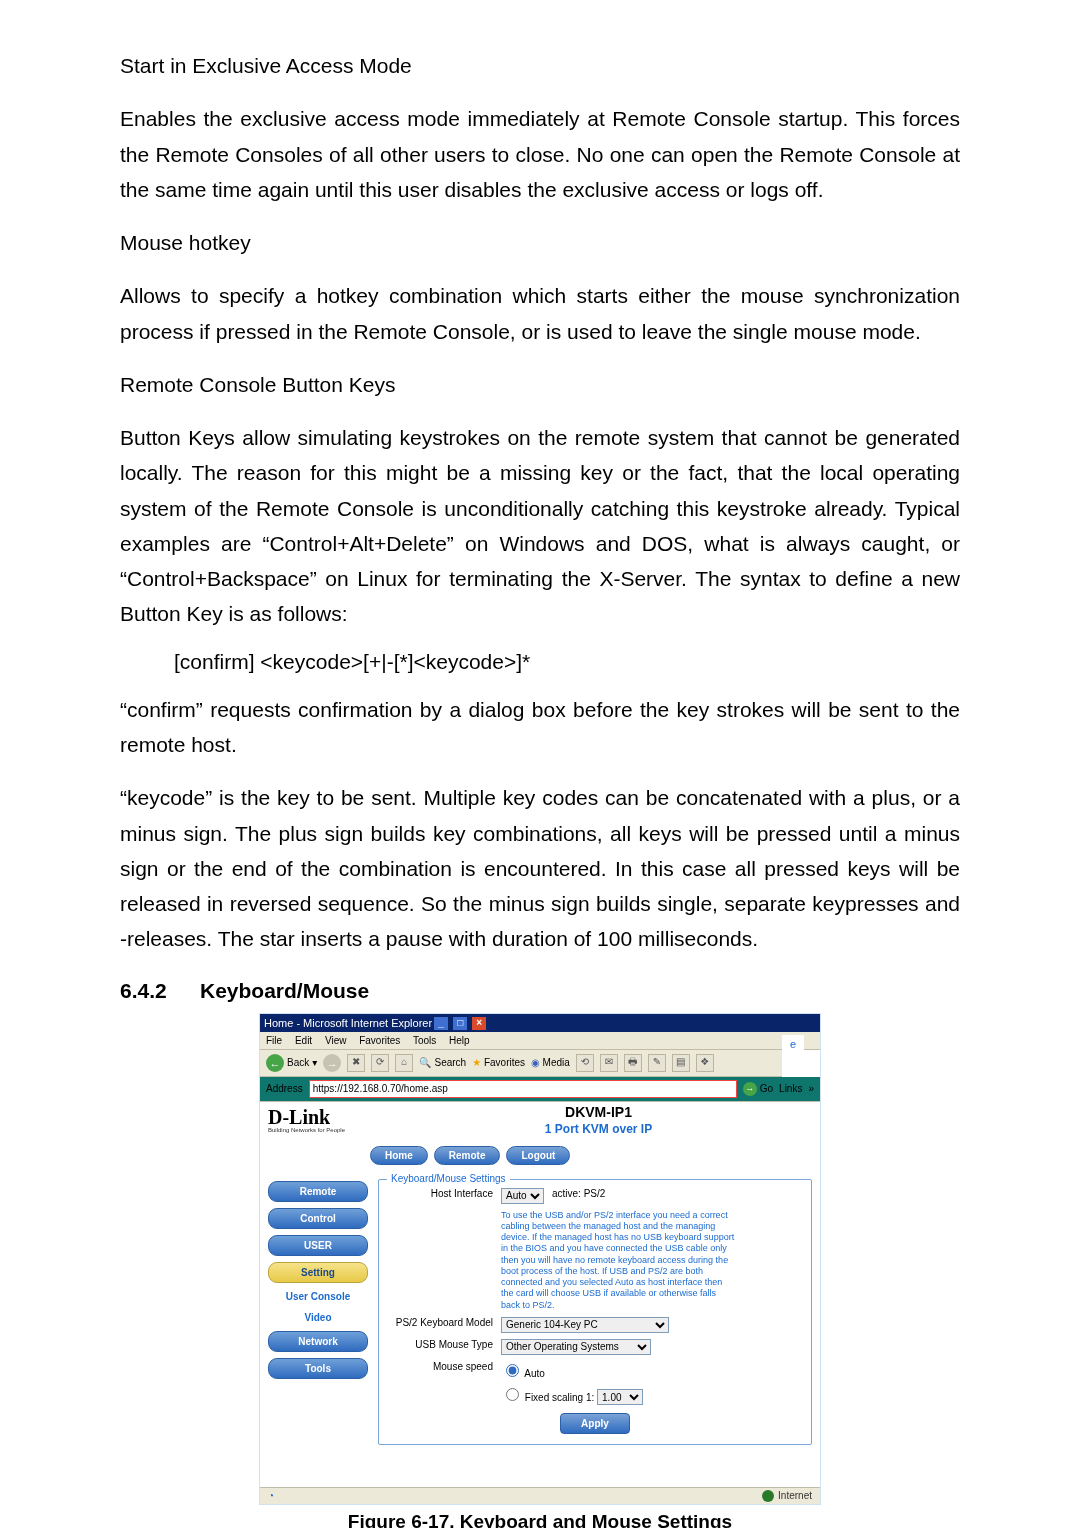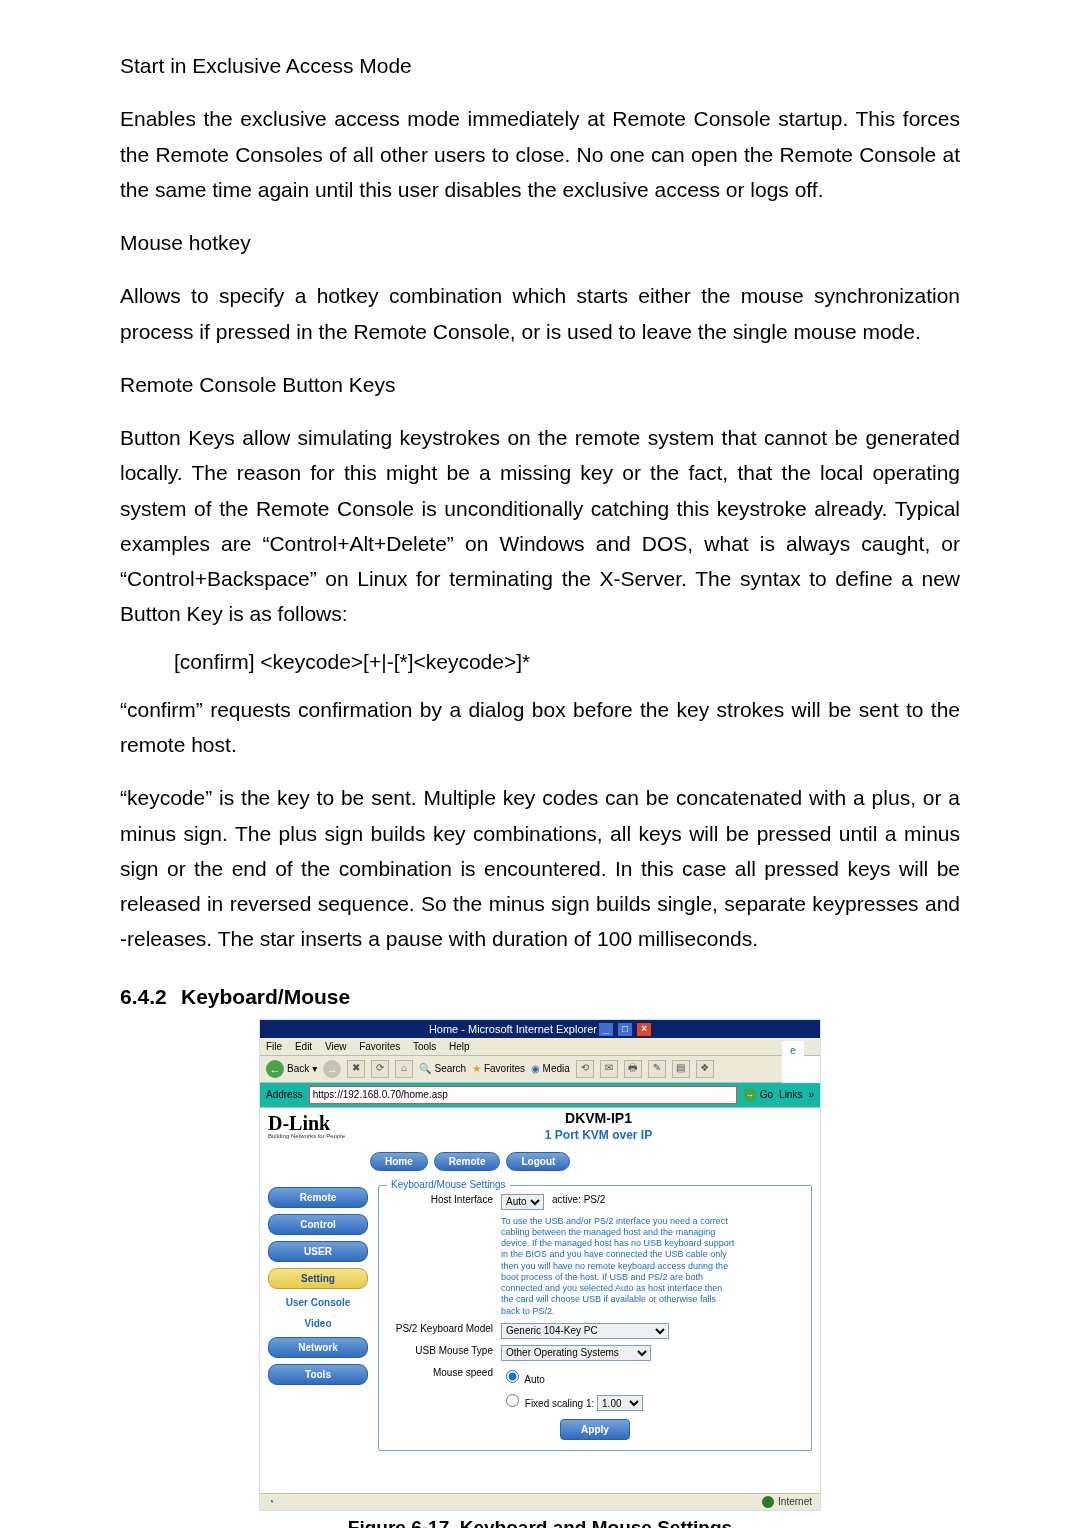--- a/index.html
+++ b/index.html
@@ -2,43 +2,43 @@
 <html><head>
 <meta charset="utf-8">
 <style>
 html,body{margin:0;padding:0;background:#fff;font-family:Arial,Helvetica,sans-serif;color:#000}
 .page{width:1080px;min-height:1528px;margin:0 auto;box-sizing:border-box;padding:48px 120px 18px 120px;position:relative}
 .body-txt{font-size:21px;line-height:1.68;text-align:justify}
 .indent-1{margin-left:36px}
 .indent-2{margin-left:70px}
 .para{margin:0 0 18px 0}
 .mono-line{font-size:21px;margin:0 0 18px 54px}
-.sec-row{display:flex;gap:5px;margin:28px 0 10px 0}
+.sec-row{display:flex;gap:24px;margin:22px 0 10px 0}
 .sec-num{font-size:21px;font-weight:bold;min-width:56px}
 .sec-title{font-size:21px;font-weight:bold}
 .fig-wrap{display:flex;justify-content:center;margin:10px 0 6px 0}
 .fig-cap{text-align:center;font-weight:bold;font-size:19px;margin:6px 0 18px 0}
 .shot{width:560px;background:#fff;border:1px solid #cfe2f2;font-family:Tahoma,Verdana,Arial,sans-serif;font-size:10px}
-.tbar{background:#0a246a;color:#fff;display:flex;align-items:center;justify-content:center;padding:2px 4px;font-size:11px}
+.tbar{background:#0a246a;color:#fff;display:flex;align-items:center;justify-content:flex-start;padding:2px 4px;font-size:11px}
 .tbar-btns span{display:inline-block;width:14px;height:13px;margin-left:2px;text-align:center;line-height:12px;font-weight:bold;font-size:10px}
 .min{background:#3f6fd1;color:#fff}
 .max{background:#3f6fd1;color:#fff}
 .cls{background:#d94a2d;color:#fff}
 .ie-logo{float:right;width:22px;height:18px;background:#fff;color:#1b6bd1;font-size:11px;text-align:center;line-height:18px}
 .menubar{background:#ece9d8;padding:3px 6px;border-bottom:1px solid #c0bcaa}
 .menubar span{margin-right:10px}
 .toolbar{background:#ece9d8;padding:4px 6px;border-bottom:1px solid #c0bcaa;display:flex;align-items:center;gap:6px;flex-wrap:wrap}
 .btn-back{display:inline-flex;align-items:center;gap:3px;font-size:10px}
 .circ{width:18px;height:18px;border-radius:50%;display:inline-flex;align-items:center;justify-content:center;color:#fff;font-size:11px}
 .green{background:#47a447}
 .grey{background:#c7c3b3}
 .ticon{width:16px;height:16px;background:#e7e4d5;border:1px solid #b9b5a1;font-size:10px;text-align:center;line-height:14px;color:#555}
 .star{color:#f0a400}
 .media{color:#3a5fb9}
-.addrbar{background:#14b8a6;padding:3px 6px;border-bottom:1px solid #c0bcaa;display:flex;align-items:center;gap:6px;font-size:10px}
+.addrbar{background:#0f766e;padding:3px 6px;border-bottom:1px solid #c0bcaa;display:flex;align-items:center;gap:6px;font-size:10px}
 .addrbar input{flex:1;height:16px;font-size:10px;border:1px solid #ef4444;padding:0 3px;background:#fff}
 .go-btn{display:inline-flex;align-items:center;gap:3px}
 .go-circ{width:14px;height:14px;border-radius:50%;background:#47a447;color:#fff;text-align:center;line-height:12px;font-size:9px}
 .content{display:flex;gap:10px;padding:6px 8px 8px 8px;min-height:300px}
 .brand-row{display:flex;align-items:center;gap:40px;padding:2px 8px 6px 8px}
 .dlink{font-family:'Times New Roman',serif;font-weight:bold;font-size:20px;color:#000}
 .dlink-sub{font-size:6px;color:#333;display:block;margin-top:-2px}
 .prod-head{text-align:center;flex:1}
 .prod-name{font-weight:bold;font-size:14px;color:#000}
 .prod-sub{color:#1b6bd1;font-weight:bold;font-size:12px;margin-top:2px}

